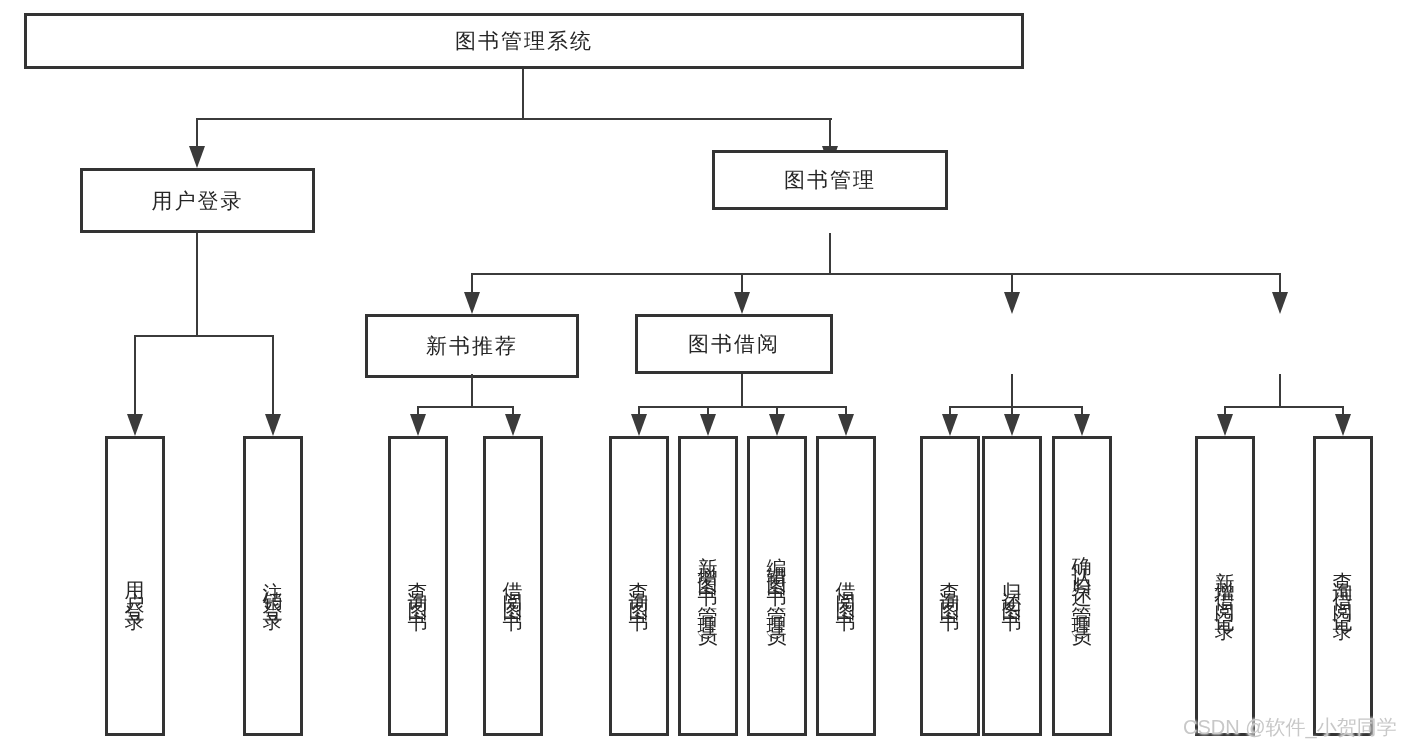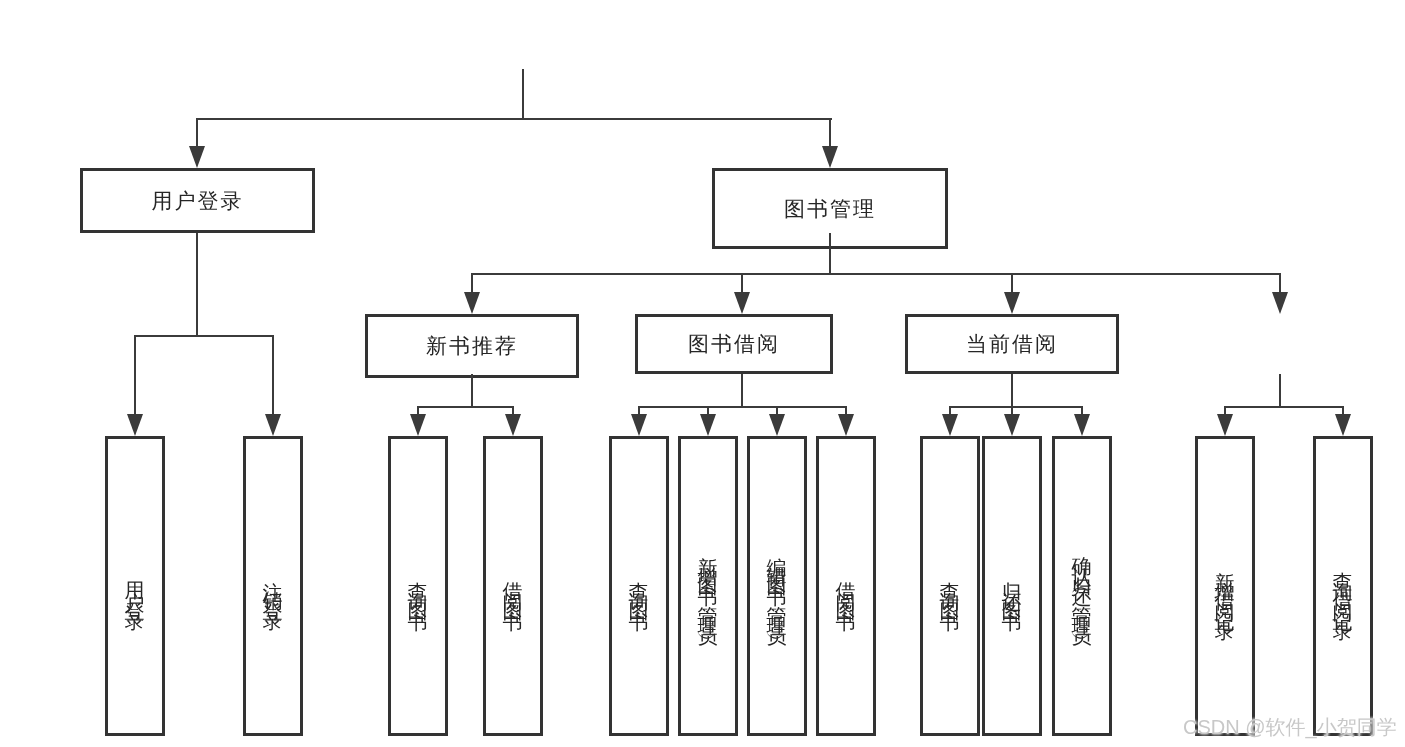--- a/index.html
+++ b/index.html
@@ -19,32 +19,35 @@
       border-right:8px solid transparent;border-top:22px solid #3b3b3b;}
   
   .watermark{position:absolute;left:1183px;top:714px;font-size:20px;color:#c8c8c8;
              white-space:nowrap;z-index:5;text-shadow:0 0 3px #ffffff,0 0 3px #ffffff;}
 </style>
 </head>
 <body>
 
 <div class="canvas">
 
+  <div class="hbox" style="left:24px;top:13px;width:1000px;height:56px">
+    <span class="htext">图书管理系统</span>
+  </div>
 
   <div class="vl" style="left:522px;top:69px;height:49px"></div>
   <div class="hl" style="left:196px;top:118px;width:636px"></div>
   <div class="vl" style="left:196px;top:118px;height:28px"></div>
   <div class="ah" style="left:189px;top:146px"></div>
   <div class="vl" style="left:829px;top:118px;height:28px"></div>
   <div class="ah" style="left:822px;top:146px"></div>
 
   <div class="hbox" style="left:80px;top:168px;width:235px;height:65px">
     <span class="htext">用户登录</span>
   </div>
-  <div class="hbox" style="left:712px;top:168px;width:236px;height:81px">
+  <div class="hbox" style="left:712px;top:150px;width:236px;height:60px">
     <span class="htext">图书管理</span>
   </div>
 
   <div class="vl" style="left:196px;top:233px;height:102px"></div>
   <div class="hl" style="left:134px;top:335px;width:140px"></div>
   <div class="vl" style="left:134px;top:335px;height:79px"></div>
   <div class="ah" style="left:127px;top:414px"></div>
   <div class="vl" style="left:272px;top:335px;height:79px"></div>
   <div class="ah" style="left:265px;top:414px"></div>
 
@@ -57,23 +60,20 @@
   <div class="vl" style="left:1011px;top:273px;height:19px"></div>
   <div class="ah" style="left:1004px;top:292px"></div>
   <div class="vl" style="left:1279px;top:273px;height:19px"></div>
   <div class="ah" style="left:1272px;top:292px"></div>
 
   <div class="hbox" style="left:365px;top:314px;width:214px;height:64px">
     <span class="htext">新书推荐</span>
   </div>
   <div class="hbox" style="left:635px;top:314px;width:198px;height:60px">
     <span class="htext">图书借阅</span>
-  </div>
-  <div class="hbox" style="left:905px;top:314px;width:214px;height:60px">
-    <span class="htext">当前借阅</span>
   </div>
 
   <div class="vl" style="left:471px;top:374px;height:32px"></div>
   <div class="hl" style="left:417px;top:406px;width:97px"></div>
   <div class="vl" style="left:417px;top:406px;height:8px"></div>
   <div class="ah" style="left:410px;top:414px"></div>
   <div class="vl" style="left:512px;top:406px;height:8px"></div>
   <div class="ah" style="left:505px;top:414px"></div>
 
   <div class="vl" style="left:741px;top:374px;height:32px"></div>

